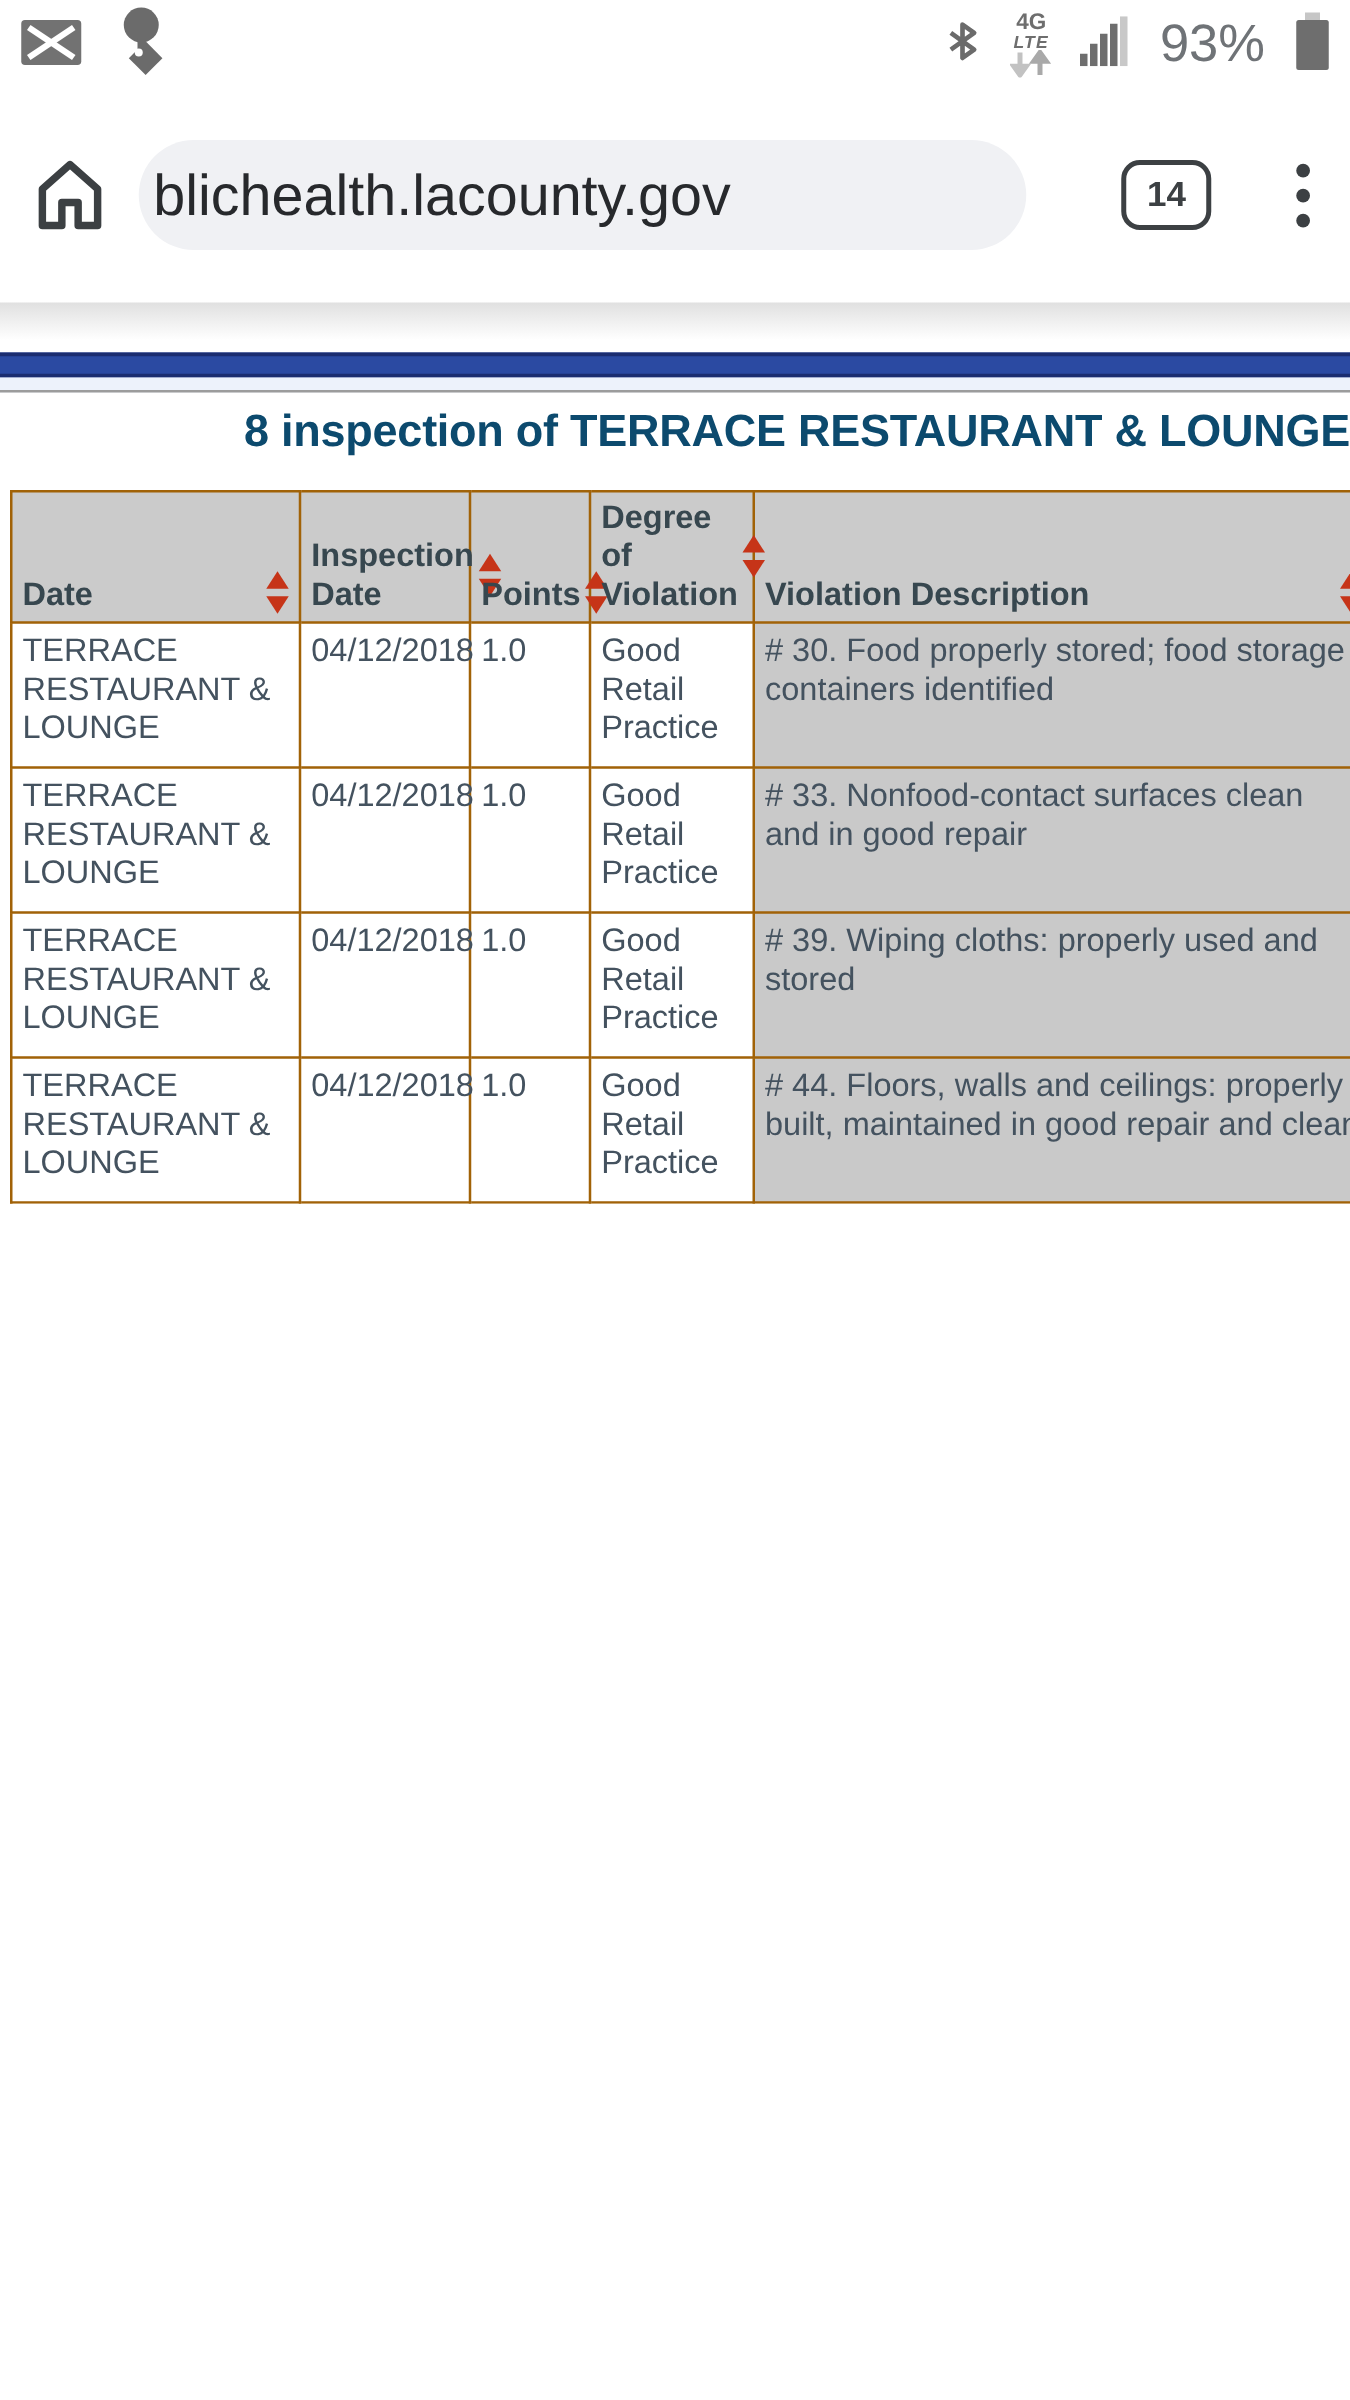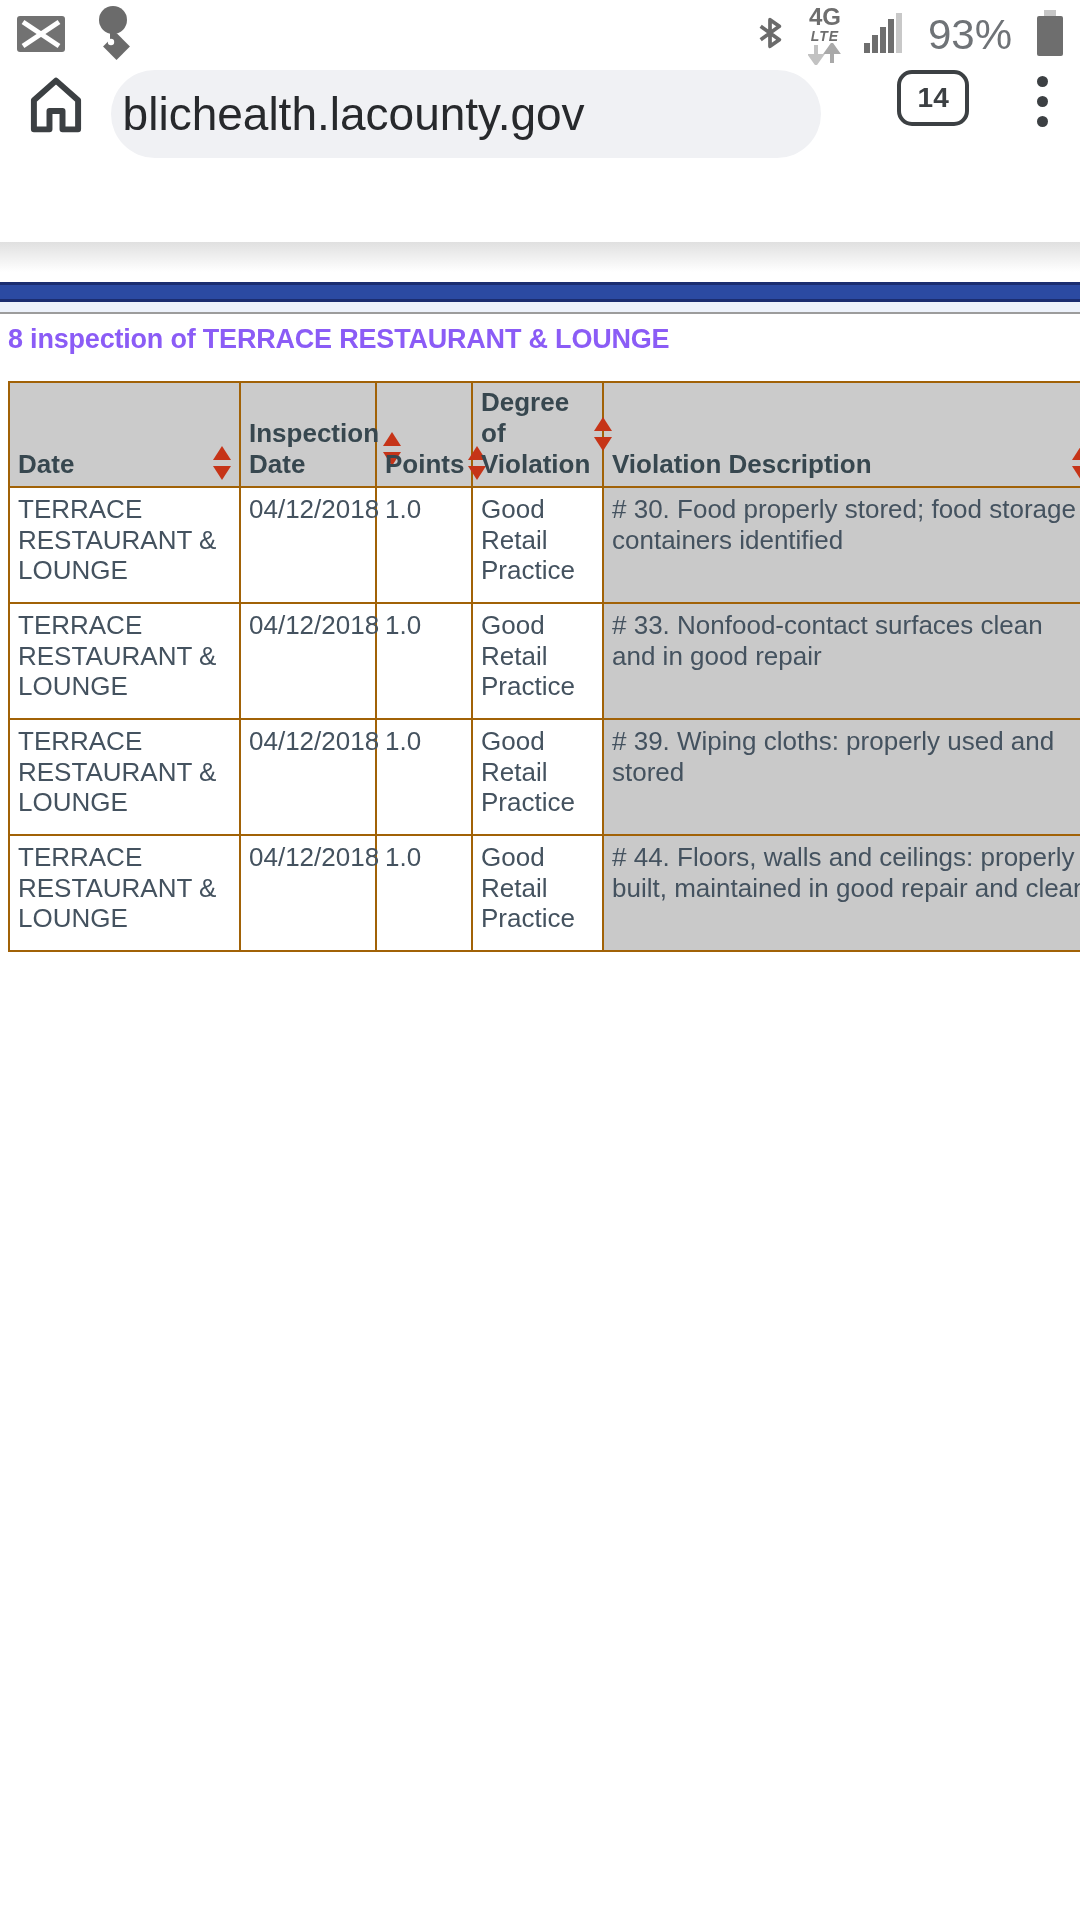--- a/index.html
+++ b/index.html
@@ -12,25 +12,25 @@
   .status-bar{
     height:70px;display:flex;align-items:center;padding:0 14px 0 16px;
     background:#ffffff;
   }
   .sb-left{display:flex;align-items:center;gap:26px;}
   .sb-spacer{flex:1;}
   .sb-right{display:flex;align-items:center;gap:22px;}
   .sb-text{font-size:42px;color:#6f7377;}
   .sb-time{font-size:48px;color:#6f7377;margin-left:6px;}
   .lte-block{display:flex;flex-direction:column;align-items:center;line-height:1;color:#6e6e6e;}
-  .lte-top{font-size:24px;font-weight:bold;}
+  .lte-top{font-size:18px;font-weight:bold;}
   .lte-sub{font-size:14px;font-weight:bold;letter-spacing:1px;font-style:italic;}
   
   .chrome{
-    height:172px;display:flex;align-items:flex-start;background:#ffffff;
+    height:172px;display:flex;align-items:center;background:#ffffff;
     padding:0 26px 0 22px;
   }
   .home-btn{width:70px;height:70px;display:flex;align-items:center;justify-content:center;margin-right:20px;}
   .url-pill{
     height:88px;width:666px;background:#f0f1f4;border-radius:44px;
     display:flex;align-items:center;overflow:hidden;padding:0 30px 0 28px;
   }
   .url-text{
     font-size:46px;color:#27292c;white-space:nowrap;margin-left:-16px;
   }
@@ -42,22 +42,23 @@
   .tab-count{font-size:28px;font-weight:bold;color:#3c4043;}
   .kebab{display:flex;flex-direction:column;gap:9px;margin-left:62px;padding:6px;}
   .kebab span{width:11px;height:11px;border-radius:50%;background:#3c4043;display:block;}
   .chrome-shadow{height:30px;background:linear-gradient(#e0e0e0,rgba(255,255,255,0));}
   
   .gap-white{height:10px;background:#ffffff;}
   .blue-bar{height:14px;background:#2b4aa2;border-top:3px solid #1b2d70;border-bottom:3px solid #1b2d70;}
   .lightblue-strip{height:10px;background:#edf2fb;border-bottom:2px solid #9c9c9c;}
   
   .page-heading{
-    margin:10px 0 0 8px;font-size:27px;font-weight:bold;color:#8b5cf6;
+    margin:10px 0 0 8px;font-size:36px;font-weight:bold;color:#0c4a6e;
     letter-spacing:-0.2px;
+    text-align:right;
   }
   
   .table-wrap{margin:26px 0 0 8px;width:1072px;overflow:hidden;}
   table.insp{
     border-collapse:collapse;table-layout:fixed;width:1090px;
     font-size:26px;color:#44525f;
   }
   table.insp col.c-unit{width:231px;}
   table.insp col.c-date{width:136px;}
   table.insp col.c-points{width:96px;}

